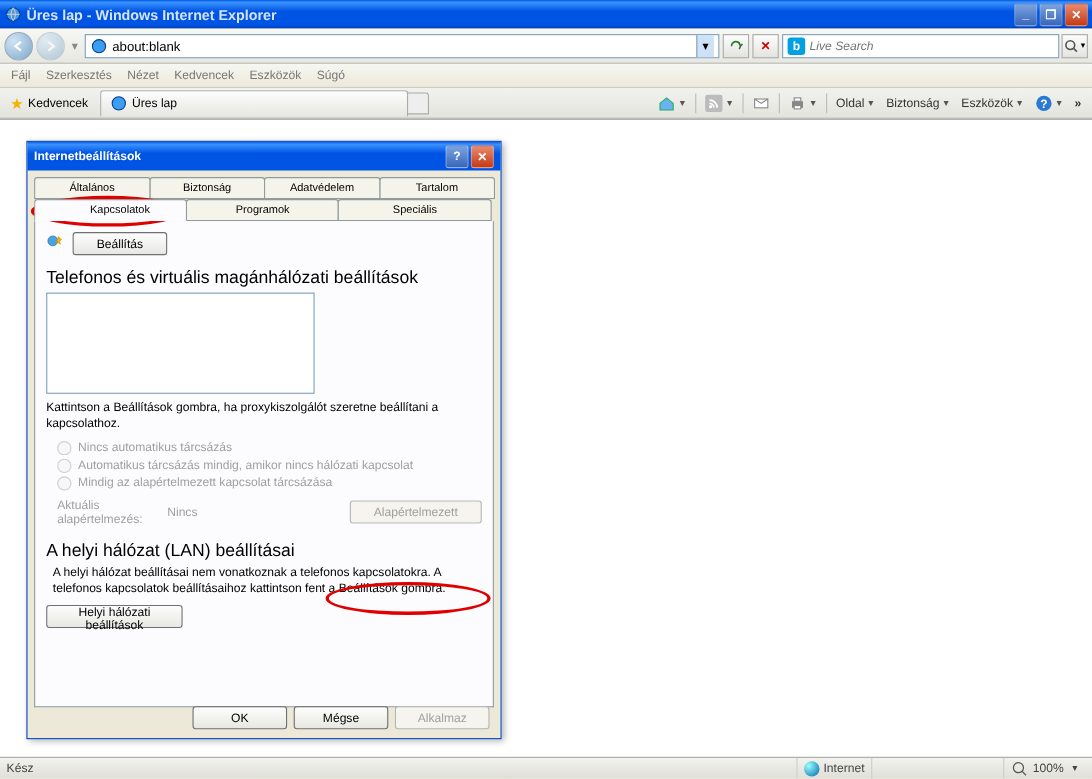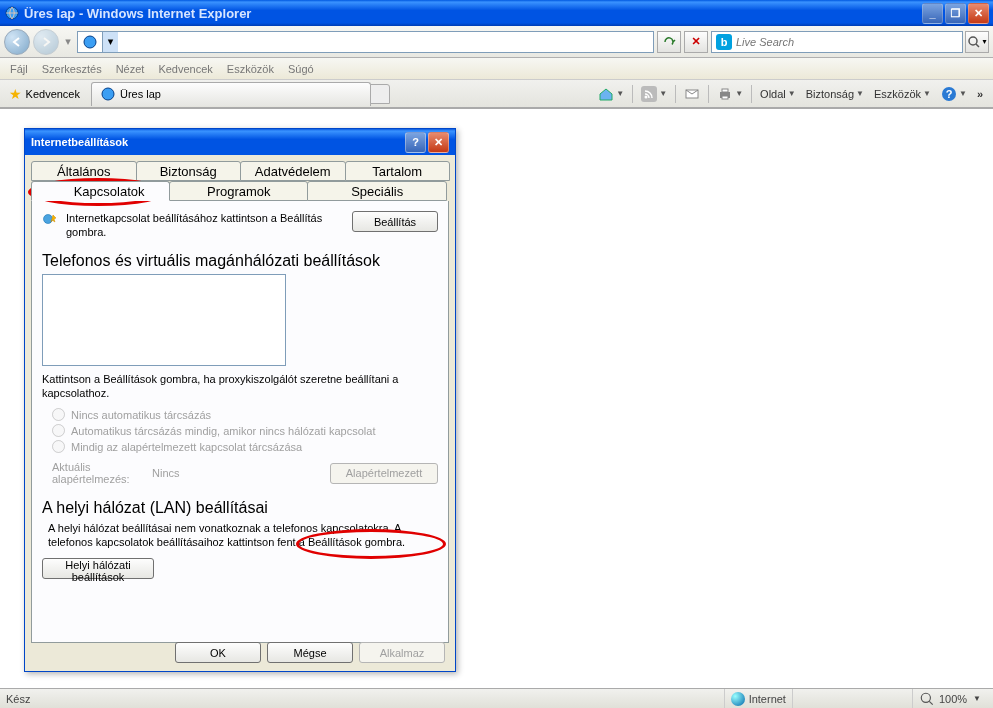--- a/index.html
+++ b/index.html
@@ -64,21 +64,21 @@
     border: 1px solid #0046c8; background: #ece9d8; box-shadow: 2px 2px 6px rgba(0,0,0,0.3); }
   .dlgtitle { height: 26px; background: linear-gradient(to bottom, #0a5ae0 0%, #3a93ff 8%, #0054e3 40%, #0054e3 100%);
     color: white; font-weight: bold; display: flex; align-items: center; padding: 0 6px; font-size: 13px; }
   .dlgtitle .spacer { flex: 1; }
   .dlgbtn { width: 21px; height: 21px; border-radius: 3px; display: flex; align-items: center; justify-content: center;
     background: linear-gradient(to bottom, #7ba4e0, #3866b8); border: 1px solid #fff5; color: white; margin-left: 2px; }
   .dlgbtn.close { background: linear-gradient(to bottom, #e88b6f, #c43914); }
   
   .tabstrip { display: flex; flex-wrap: wrap; padding: 6px 6px 0 6px; }
   .dlgtab { flex: 1; min-width: 95px; height: 20px; background: #f5f4ea; border: 1px solid #919b9c;
-    display: flex; align-items: center; justify-content: center; font-size: 13px; margin-right: -1px;
+    display: flex; align-items: center; justify-content: center; font-size: 10px; margin-right: -1px;
     border-radius: 3px 3px 0 0; position: relative; }
   .dlgtab.active { background: #fcfcfe; z-index: 2; border-bottom-color: #fcfcfe; padding-left: 17px; }
   .tabrow2 { display:flex; width:100%; }
   
   .tabpanel { margin: 0 6px 6px 6px; background: #fcfcfe; border: 1px solid #919b9c; border-top: none;
     padding: 10px; height: 442px; position: relative; }
   
   .section-row { display: flex; align-items: flex-start; gap: 8px; margin-bottom: 12px; }
   .net-icon { width: 32px; height: 32px; }
   .section-text { flex: 1; font-size: 11px; line-height: 1.3; }
@@ -150,20 +150,21 @@
         <path d="M4 2l5 4-5 4" stroke="#fff" stroke-width="2" fill="none"></path>
       </svg>
   </div>
   <div class="navdrop">▾</div>
   <div class="addrbox">
     <span class="ico ie-fav">
       <svg viewBox="0 0 16 16">
           <circle cx="8" cy="8" r="6" fill="#3b9ef3" stroke="#05408a"></circle>
         </svg>
     </span>
+    <input value="about:blank" style="">
     <div class="addrdrop">▾</div>
   </div>
   <div class="sqbtn green">
     <svg width="14" height="14" viewBox="0 0 14 14">
         <path d="M3 7a4 4 0 117 2.5M10 5l1.5 1.5L13 5" stroke="#2a7a2a" stroke-width="1.5" fill="none"></path>
       </svg>
   </div>
   <div class="sqbtn red">✕</div>
   <div class="searchbox">
     <span class="bing">b</span>
@@ -290,21 +291,20 @@
     </div>
   </div>
   <div class="tabpanel">
     <div class="section-row">
       <span class="ico net-icon">
         <svg viewBox="0 0 32 32">
             <circle cx="12" cy="16" r="9" fill="#4aa3e0" stroke="#06a"></circle>
             <path d="M22 8l6 6-4 2 2 6-6-4-2 4z" fill="#f5b301" stroke="#c80"></path>
           </svg>
       </span>
-      <div class="section-text">Internetkapcsolat beállításához kattintson a Beállítás gombra.</div>
       <button class="btn">Beállítás</button>
     </div>
 
     <div class="group-label">Telefonos és virtuális magánhálózati beállítások</div>
     <div class="dialup-row">
       <div class="listbox"></div>
     </div>
     <div class="section-text" style="margin-bottom:8px;">Kattintson a Beállítások gombra, ha proxykiszolgálót szeretne beállítani a kapcsolathoz.</div>
 
     <label class="radio-row">
@@ -315,28 +315,28 @@
       <input type="radio" disabled="" style="">
         <span>Automatikus tárcsázás mindig, amikor nincs hálózati kapcsolat</span>
     </label>
     <label class="radio-row">
       <input type="radio" disabled="" style="">
         <span>Mindig az alapértelmezett kapcsolat tárcsázása</span>
     </label>
     <div class="def-row">
       <span class="lbl">Aktuális alapértelmezés:</span>
       <span class="val">Nincs</span>
-      <button class="btn" disabled="" style="margin-left:auto;width:108px;">Alapértelmezett</button>
+      <button class="btn" disabled="" style="margin-left:auto;width:120px;">Alapértelmezett</button>
     </div>
 
     <div class="lan-section">
       <div class="group-label">A helyi hálózat (LAN) beállításai</div>
       <div class="lan-row">
         <div class="lan-text">A helyi hálózat beállításai nem vonatkoznak a telefonos kapcsolatokra. A telefonos kapcsolatok beállításaihoz kattintson fent a Beállítások gombra.</div>
-        <button class="btn" style="width:112px;">Helyi hálózati beállítások</button>
+        <button class="btn" style="width:124px;">Helyi hálózati beállítások</button>
       </div>
     </div>
   </div>
   <div class="dlg-buttons">
     <button class="btn">OK</button>
     <button class="btn">Mégse</button>
     <button class="btn" disabled="">Alkalmaz</button>
   </div>
 </div>
 

